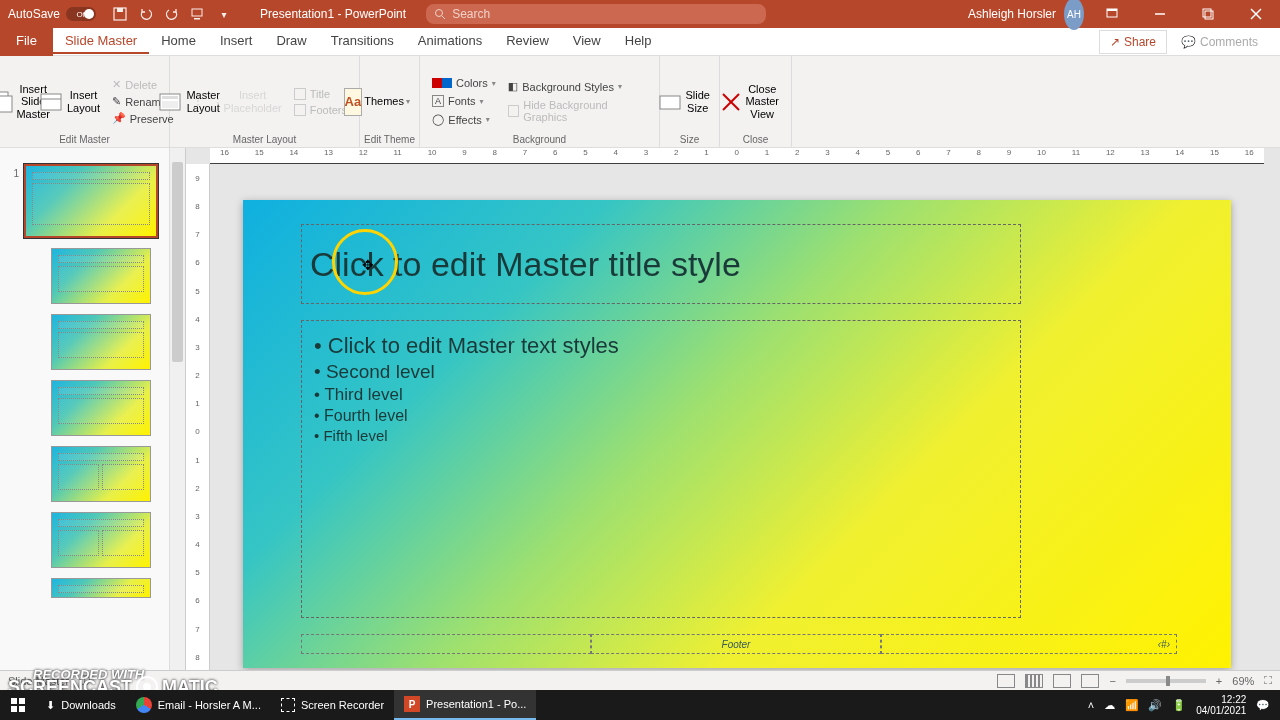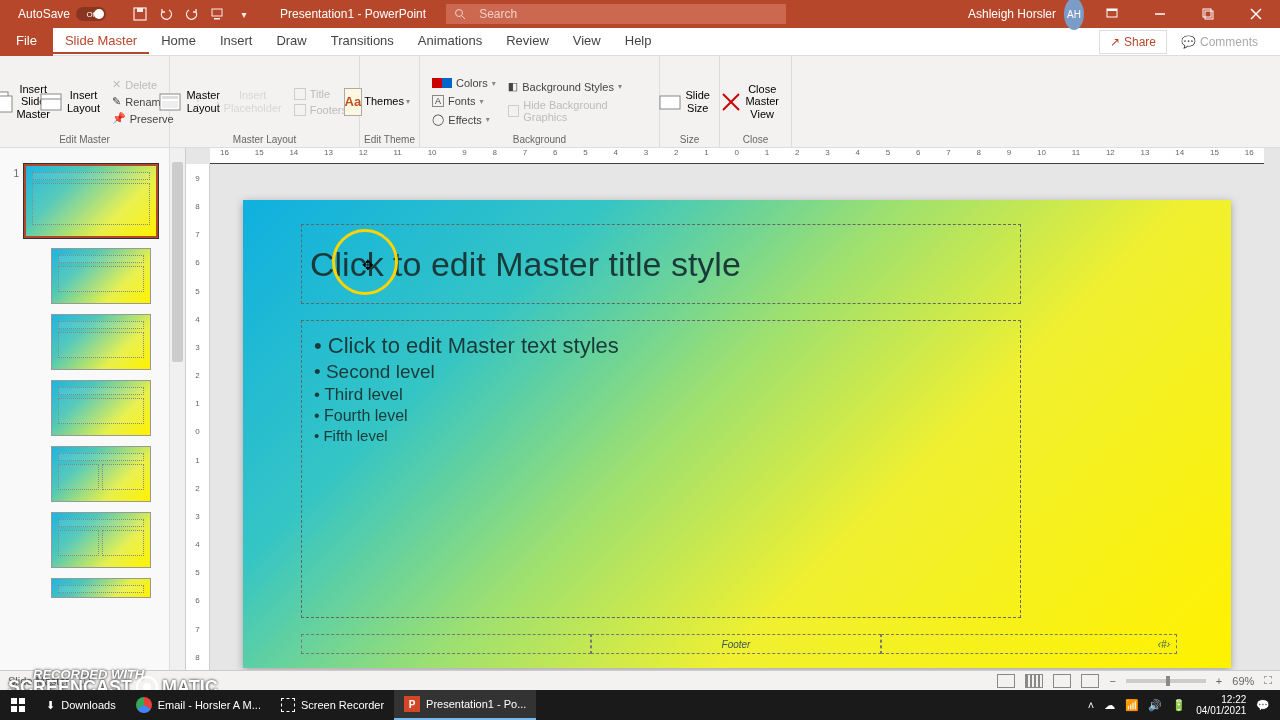--- a/index.html
+++ b/index.html
@@ -1,26 +1,26 @@
 <!DOCTYPE html>
 <html><head>
 <meta charset="utf-8">
 <style>
 * { margin: 0; padding: 0; box-sizing: border-box; font-family: "Segoe UI", sans-serif; }
 body { background: #fff; width: 1280px; height: 720px; overflow: hidden; position: relative; }
 
 
 .titlebar { background: #b7472a; height: 28px; display: flex; align-items: center; color: #fff; font-size: 12px; }
-.autosave { display: flex; align-items: center; gap: 6px; padding: 0 18px; }
+.autosave { display: flex; align-items: center; gap: 6px; padding: 0 8px; }
 .autosave-toggle { width: 30px; height: 14px; background: #8a3520; border-radius: 7px; position: relative; display: flex; align-items: center; justify-content: flex-end; padding: 0 3px; font-size: 8px; }
 .autosave-toggle::after { content: ''; width: 10px; height: 10px; background: #fff; border-radius: 50%; position: absolute; right: 2px; }
 .qat { display: flex; gap: 10px; padding: 0 8px; align-items: center;}
 .qat-icon { width: 16px; height: 16px; opacity: .9; display:flex;align-items:center;justify-content:center;}
 .doc-title { flex: 0 0 auto; margin-left: 20px; }
-.search-bar { flex: 1; max-width: 340px; margin-left: 20px; background: #cc6850; border-radius: 1px; height: 20px; display: flex; align-items: center; padding: 0 8px; gap: 13px; color: #f0d0c8;}
+.search-bar { flex: 1; max-width: 340px; margin-left: 20px; background: #cc6850; border-radius: 8px; height: 20px; display: flex; align-items: center; padding: 0 8px; gap: 6px; color: #f0d0c8;}
 .titlebar-right { margin-left: auto; display: flex; align-items: center; gap: 8px; padding-right: 4px;}
 .user-badge { width: 20px; height: 32px; background: #7a9cc6; border-radius: 50%; font-size: 10px; display: flex; align-items: center; justify-content: center; }
 .win-btn { width: 40px; height: 28px; display: flex; align-items: center; justify-content: center; }
 
 
 .tabs { background: #fff; height: 28px; display: flex; align-items: center; border-bottom: 1px solid #ddd; font-size: 13px; }
 .tab { padding: 4px 12px; color: #444; cursor: pointer; border-bottom: 2px solid transparent; }
 .tab.active { border-bottom: 2px solid #b7472a; color: #b7472a; }
 .tab.file { background: #b7472a; color: #fff; padding: 6px 16px; }
 .tabs-right { margin-left: auto; display: flex; align-items: center; gap: 4px; padding-right: 12px; }

